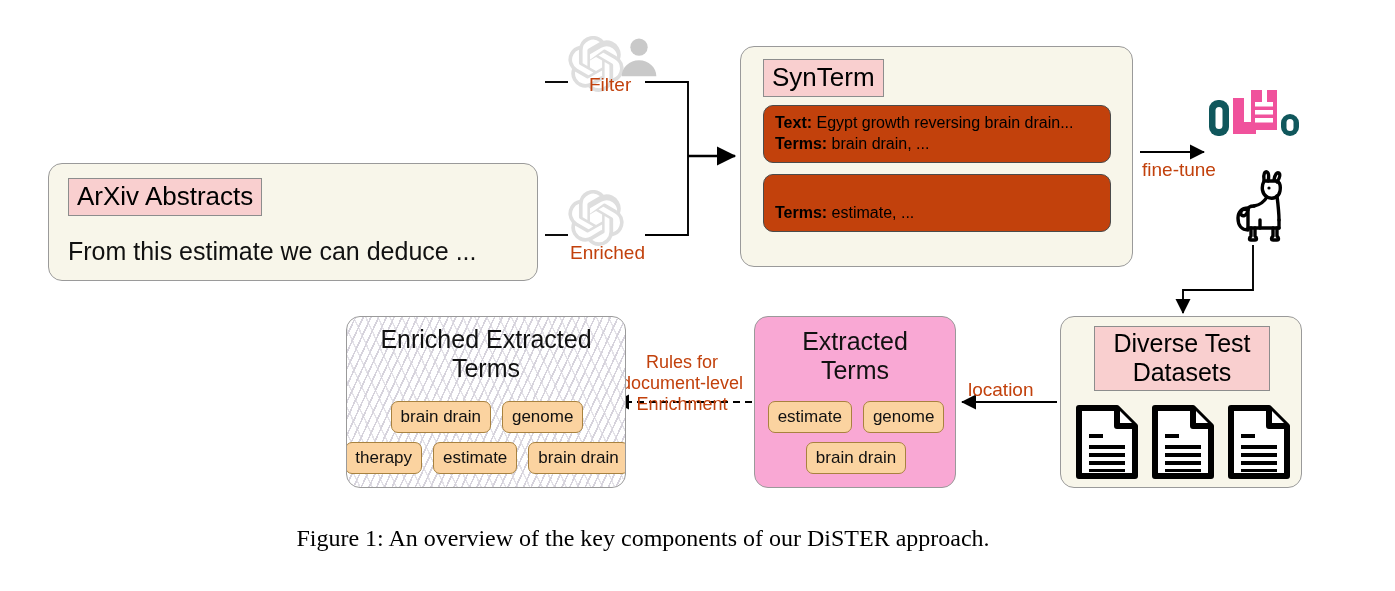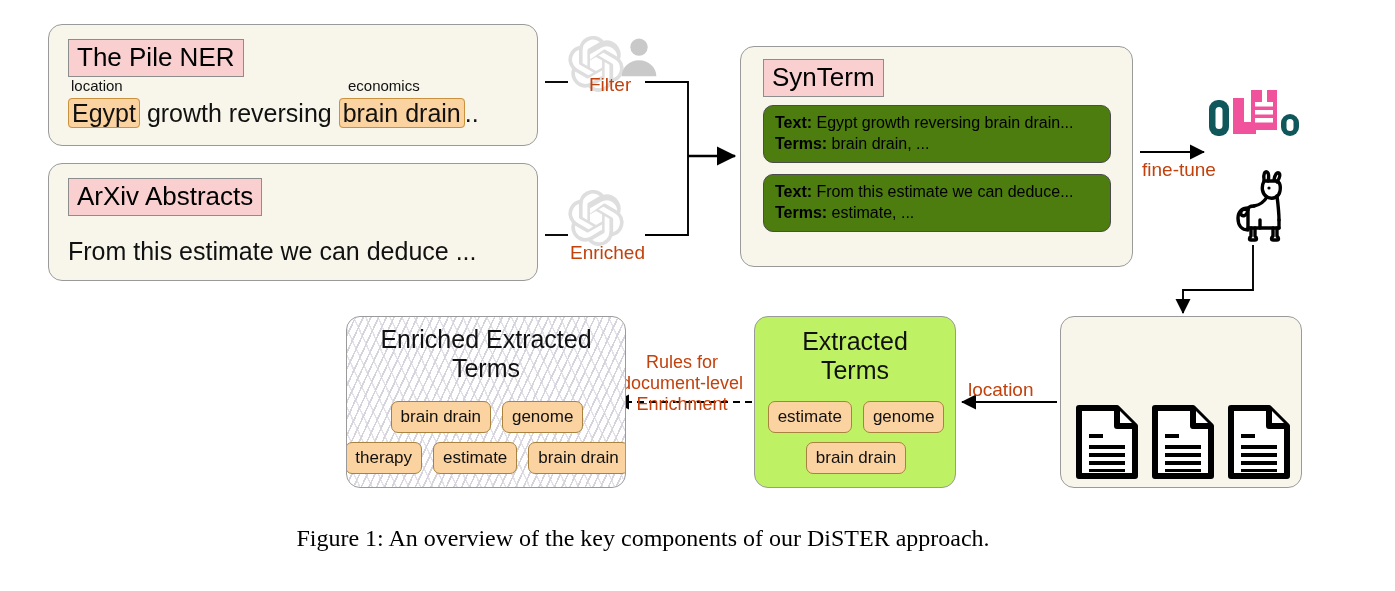--- a/index.html
+++ b/index.html
@@ -55,21 +55,21 @@
   #arxiv .label-pink { position: absolute; left: 19px; top: 14px; text-align: right; }
   #arxiv .body-text { position: absolute; left: 19px; top: 73px; font-size: 25px; color: #111; }
 
   
   #synterm { left: 740px; top: 46px; width: 393px; height: 221px; }
   #synterm .label-pink { position: absolute; left: 22px; top: 12px; }
   .inner-card {
     position: absolute;
     left: 22px;
     width: 348px;
-    background: #4d7c0f;
+    background: #c2410c;
     border: 1.5px solid #4b4b4b;
     border-radius: 10px;
   }
   #syn-rec-0 { top: 58px; height: 58px; }
   #syn-rec-1 { top: 127px; height: 58px; }
   .rec-line { position: absolute; left: 11px; font-size: 16px; color: #000; white-space: nowrap; }
   .rec-line.l0 { top: 8px; }
   .rec-line.l1 { top: 29px; }
   .rec-line b { font-weight: bold; }
 
@@ -78,21 +78,21 @@
   #datasets .label-pink {
     position: absolute; left: 33px; top: 9px;
     text-align: center; font-size: 25px; line-height: 1.14;
     white-space: normal; width: 176px;
   }
   .doc-row { position: absolute; left: 14px; top: 88px; display: flex; gap: 12px; }
 
   
   #extracted {
     left: 754px; top: 316px; width: 202px; height: 172px;
-    background: #bef264; border: 1.6px solid #9a9a9a;
+    background: #f9a8d4; border: 1.6px solid #9a9a9a;
   }
   #extracted .box-title {
     position: absolute; left: 0; top: 10px; width: 100%;
     text-align: center; font-size: 25px; line-height: 1.15; color: #111;
   }
   #extracted .chip-wrap { position: absolute; left: 8px; top: 84px; width: 186px; }
 
   
   #enriched {
     left: 330px; top: 316px; width: 280px; height: 172px;
@@ -187,26 +187,20 @@
 
     <path d="M1140,152 L1204,152" stroke="#000" stroke-width="1.9" fill="none" marker-end="url(#arrow)"></path>
 
     <path d="M1253,245 L1253,290 L1183,290 L1183,313" stroke="#000" stroke-width="1.9" fill="none" marker-end="url(#arrow)"></path>
 
     <path d="M1057,402 L962,402" stroke="#000" stroke-width="1.9" fill="none" marker-end="url(#arrow-l)"></path>
 
     <path d="M752,402 L615,402" stroke="#000" stroke-width="1.9" fill="none" stroke-dasharray="7 5" marker-end="url(#arrow-l)"></path>
   </svg>
 
-  <div class="card" id="pile-ner">
-    <span class="label-pink">The Pile NER</span>
-    <span class="ent-tag" id="tag-location">location</span>
-    <span class="ent-tag" id="tag-economics">economics</span>
-    <div class="sent-row"><span class="ent">Egypt</span><span> growth reversing </span><span class="ent">brain drain</span><span>..</span></div>
-  </div>
 
   <div class="card" id="arxiv">
     <span class="label-pink">ArXiv Abstracts</span>
     <div class="body-text">From this estimate we can deduce ...</div>
   </div>
 
   <div class="openai" id="openai-1">
     <svg width="56" height="56" viewBox="0 0 24 24" fill="#dedede">
       <path d="M22.28 9.82a5.98 5.98 0 0 0-.52-4.91 6.05 6.05 0 0 0-6.51-2.9A6.06 6.06 0 0 0 4.98 4.18a5.98 5.98 0 0 0-3.99 2.9 6.05 6.05 0 0 0 .74 7.1 5.98 5.98 0 0 0 .51 4.91 6.05 6.05 0 0 0 6.52 2.9A5.98 5.98 0 0 0 13.26 24a6.06 6.06 0 0 0 5.77-4.21 5.99 5.99 0 0 0 4-2.9 6.06 6.06 0 0 0-.75-7.07zM13.26 22.43a4.48 4.48 0 0 1-2.88-1.04l.14-.08 4.78-2.76a.79.79 0 0 0 .39-.68v-6.74l2.02 1.17a.07.07 0 0 1 .04.05v5.58a4.5 4.5 0 0 1-4.49 4.5zM3.6 18.3a4.47 4.47 0 0 1-.54-3.01l.14.08 4.79 2.76a.77.77 0 0 0 .78 0l5.84-3.37v2.33a.08.08 0 0 1-.3.06L9.74 19.95a4.5 4.5 0 0 1-6.14-1.64zM2.34 7.9a4.48 4.48 0 0 1 2.35-1.97V11.6a.77.77 0 0 0 .38.68l5.82 3.36L8.87 16.8a.07.07 0 0 1-.07 0l-4.84-2.79A4.5 4.5 0 0 1 2.34 7.9zm16.6 3.86L13.1 8.38 15.12 7.2a.07.07 0 0 1 .07 0l4.84 2.8a4.49 4.49 0 0 1-.68 8.1v-5.68a.79.79 0 0 0-.4-.67zm2.01-3.02l-.14-.09-4.78-2.79a.78.78 0 0 0-.79 0L9.41 10.23V7.9a.07.07 0 0 1 .03-.06l4.84-2.79a4.5 4.5 0 0 1 6.68 4.66zM8.31 12.86L6.3 11.7a.08.08 0 0 1-.04-.06V6.07a4.5 4.5 0 0 1 7.37-3.45l-.14.08L8.7 5.46a.79.79 0 0 0-.39.68zm1.1-2.35l2.6-1.5 2.61 1.5v3l-2.6 1.5-2.61-1.5z"></path>
     </svg>
@@ -227,21 +221,20 @@
   <div class="conn-label" id="lbl-filter">Filter</div>
   <div class="conn-label" id="lbl-annotate">Enriched</div>
 
   <div class="card" id="synterm">
     <span class="label-pink">SynTerm</span>
     <div class="inner-card" id="syn-rec-0">
       <div class="rec-line l0"><b>Text:</b><span> Egypt growth reversing brain drain...</span></div>
       <div class="rec-line l1"><b>Terms:</b><span> brain drain, ...</span></div>
     </div>
     <div class="inner-card" id="syn-rec-1">
-      <div class="rec-line l0"><b>Text:</b><span> From this estimate we can deduce...</span></div>
       <div class="rec-line l1"><b>Terms:</b><span> estimate, ...</span></div>
     </div>
   </div>
 
   <div id="olmo-logo">
     <svg width="96" height="52" viewBox="0 0 96 52">
 
       <rect x="2" y="12" width="20" height="36" rx="9" fill="#10575C"></rect>
       <rect x="8.5" y="19" width="7" height="22" rx="3.5" fill="#ffffff"></rect>
 
@@ -279,20 +272,21 @@
 
       <path d="M27 60 L27 68 M27 68 C25 70 25 72 27 72 L31 72 C33 72 33 70 31 68 L31 60"></path>
       <path d="M49 60 L49 68 M49 68 C47 70 47 72 49 72 L53 72 C55 72 55 70 53 68 L53 60"></path>
       <path d="M36 52 L36 60"></path>
     </svg>
   </div>
 
   <div class="conn-label" id="lbl-finetune">fine-tune</div>
 
   <div class="card" id="datasets">
+    <span class="label-pink"><span>Diverse Test</span><br><span>Datasets</span></span>
     <div class="doc-row">
       <svg width="64" height="74" viewBox="0 0 64 74">
         <path d="M4 3 H42 L60 21 V71 H4 Z" fill="#fff" stroke="#000" stroke-width="6" stroke-linejoin="round"></path>
         <path d="M42 3 V21 H60" fill="#fff" stroke="#000" stroke-width="6" stroke-linejoin="round"></path>
         <rect x="14" y="29" width="14" height="4" fill="#000"></rect>
         <rect x="14" y="40" width="36" height="4" fill="#000"></rect>
         <rect x="14" y="48" width="36" height="4" fill="#000"></rect>
         <rect x="14" y="56" width="36" height="4" fill="#000"></rect>
         <rect x="14" y="64" width="36" height="3" fill="#000"></rect>
       </svg>

